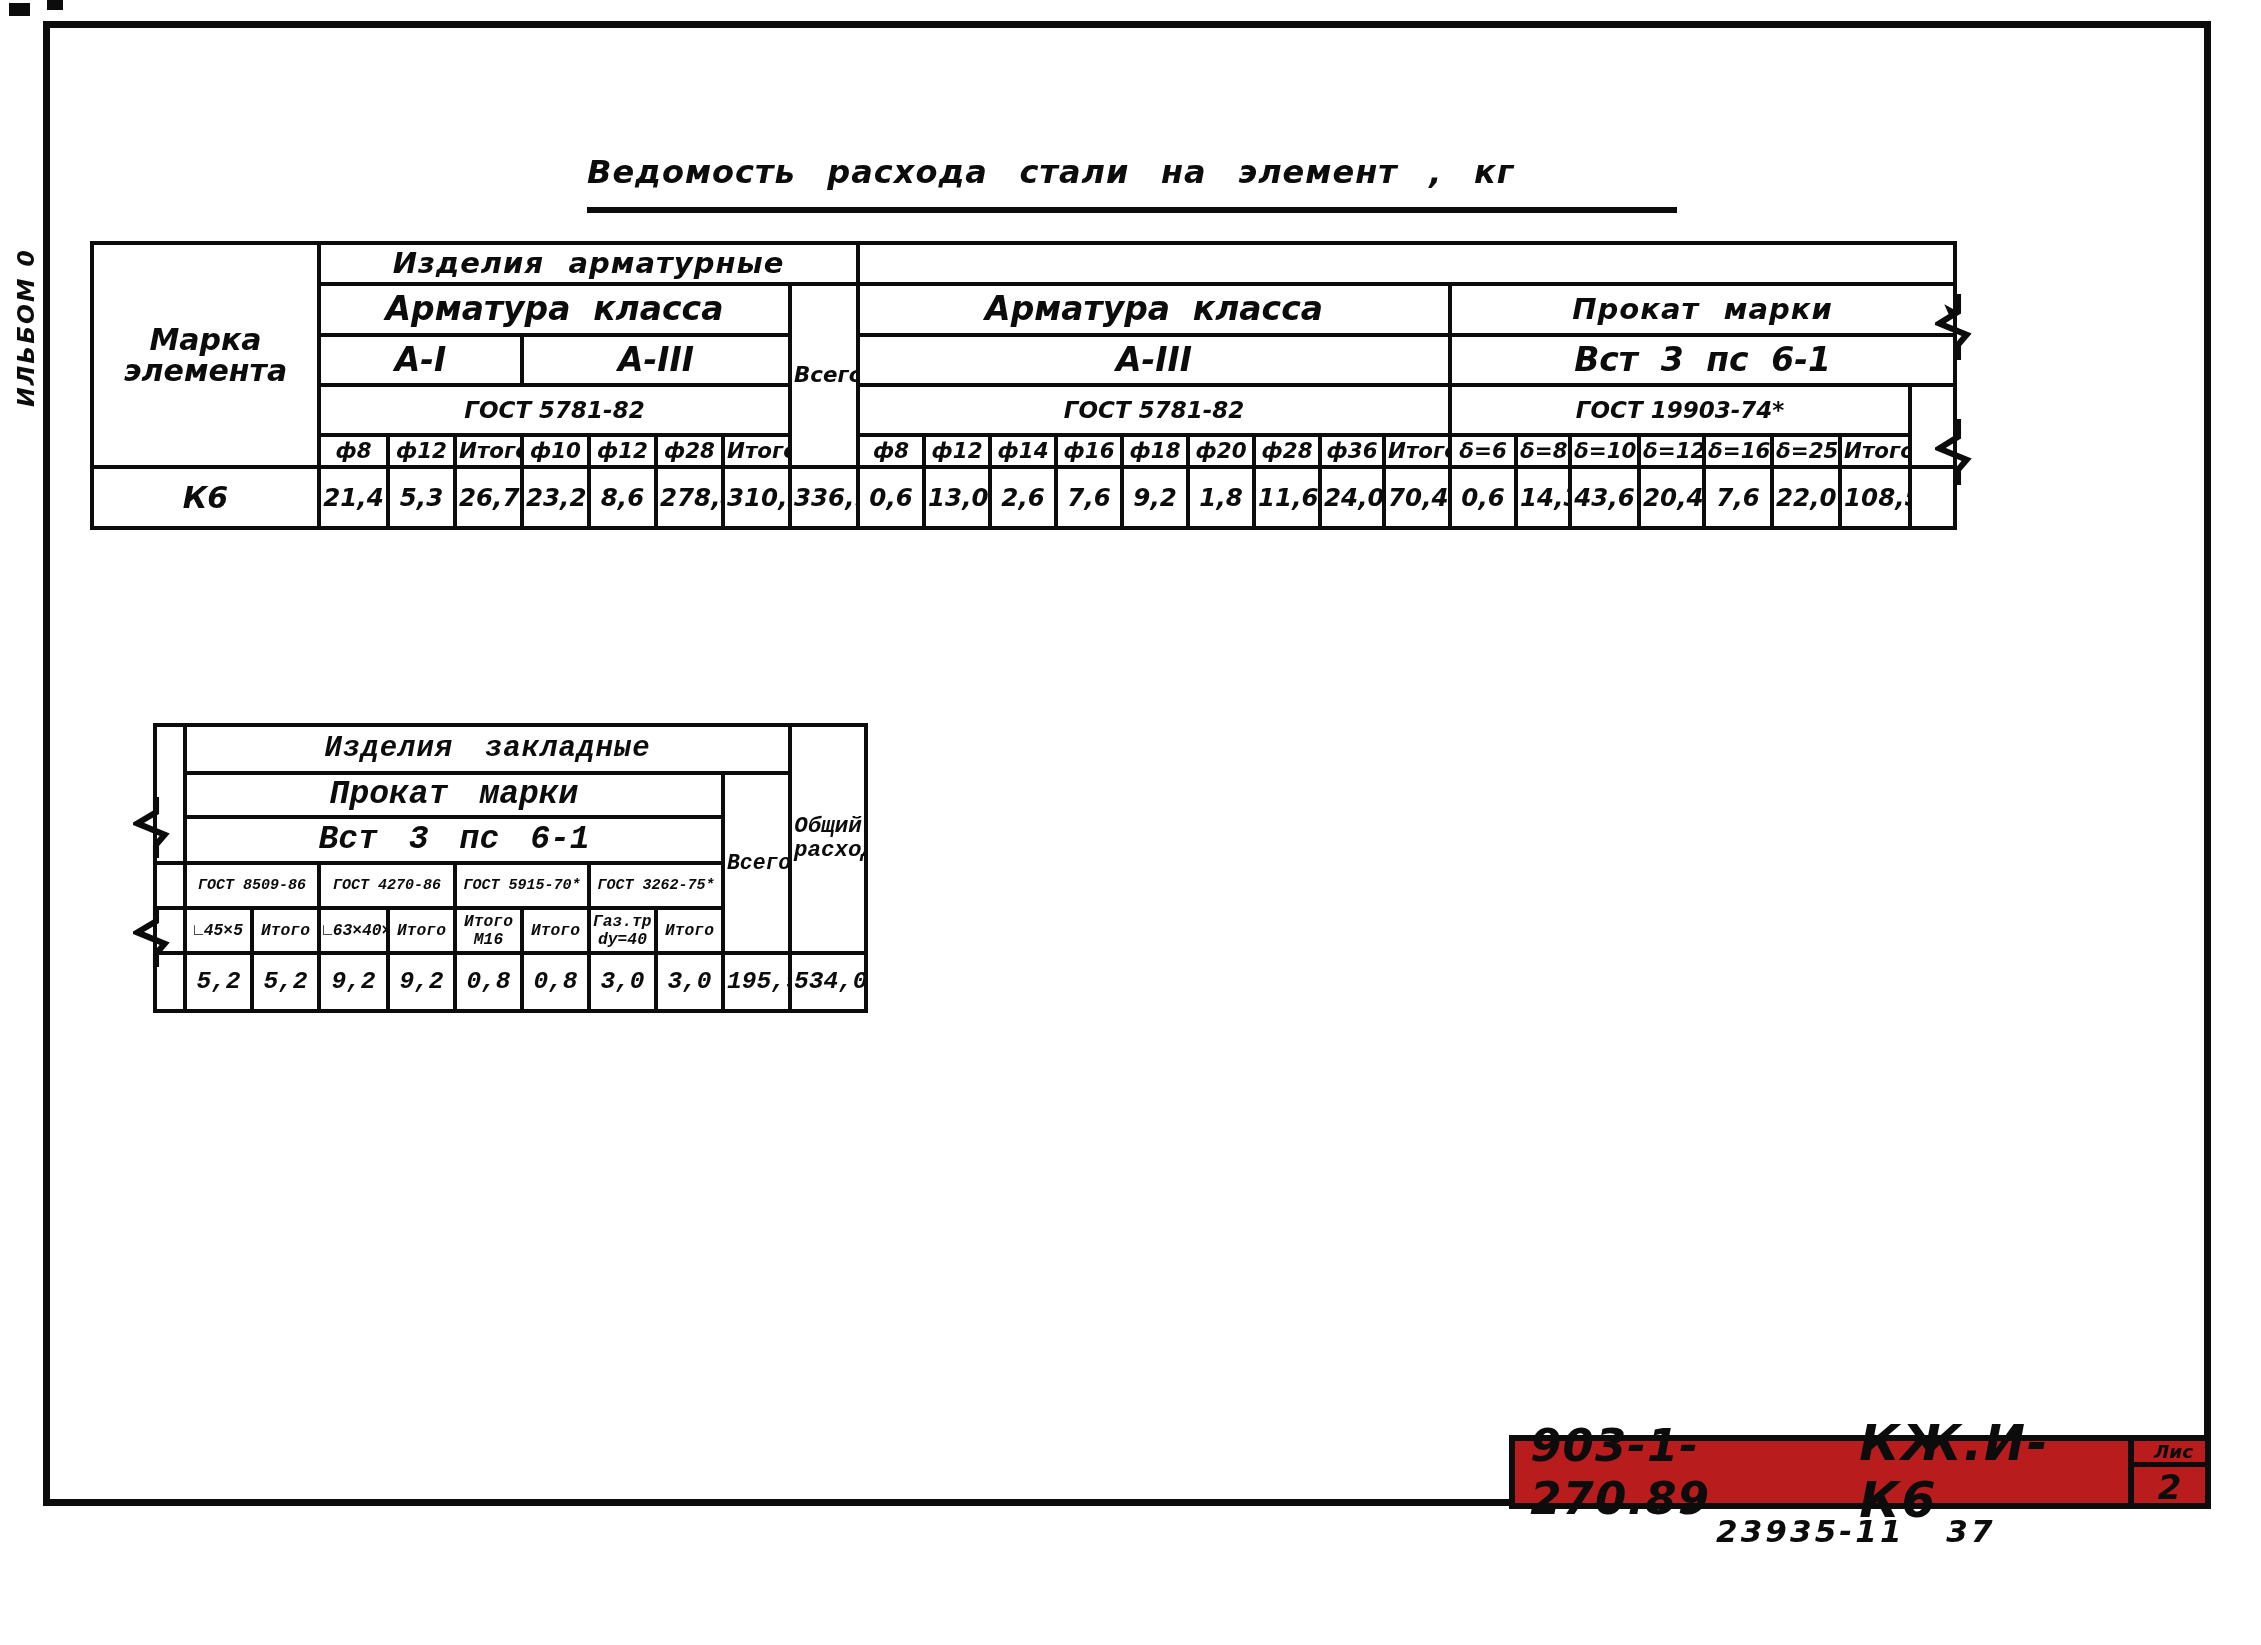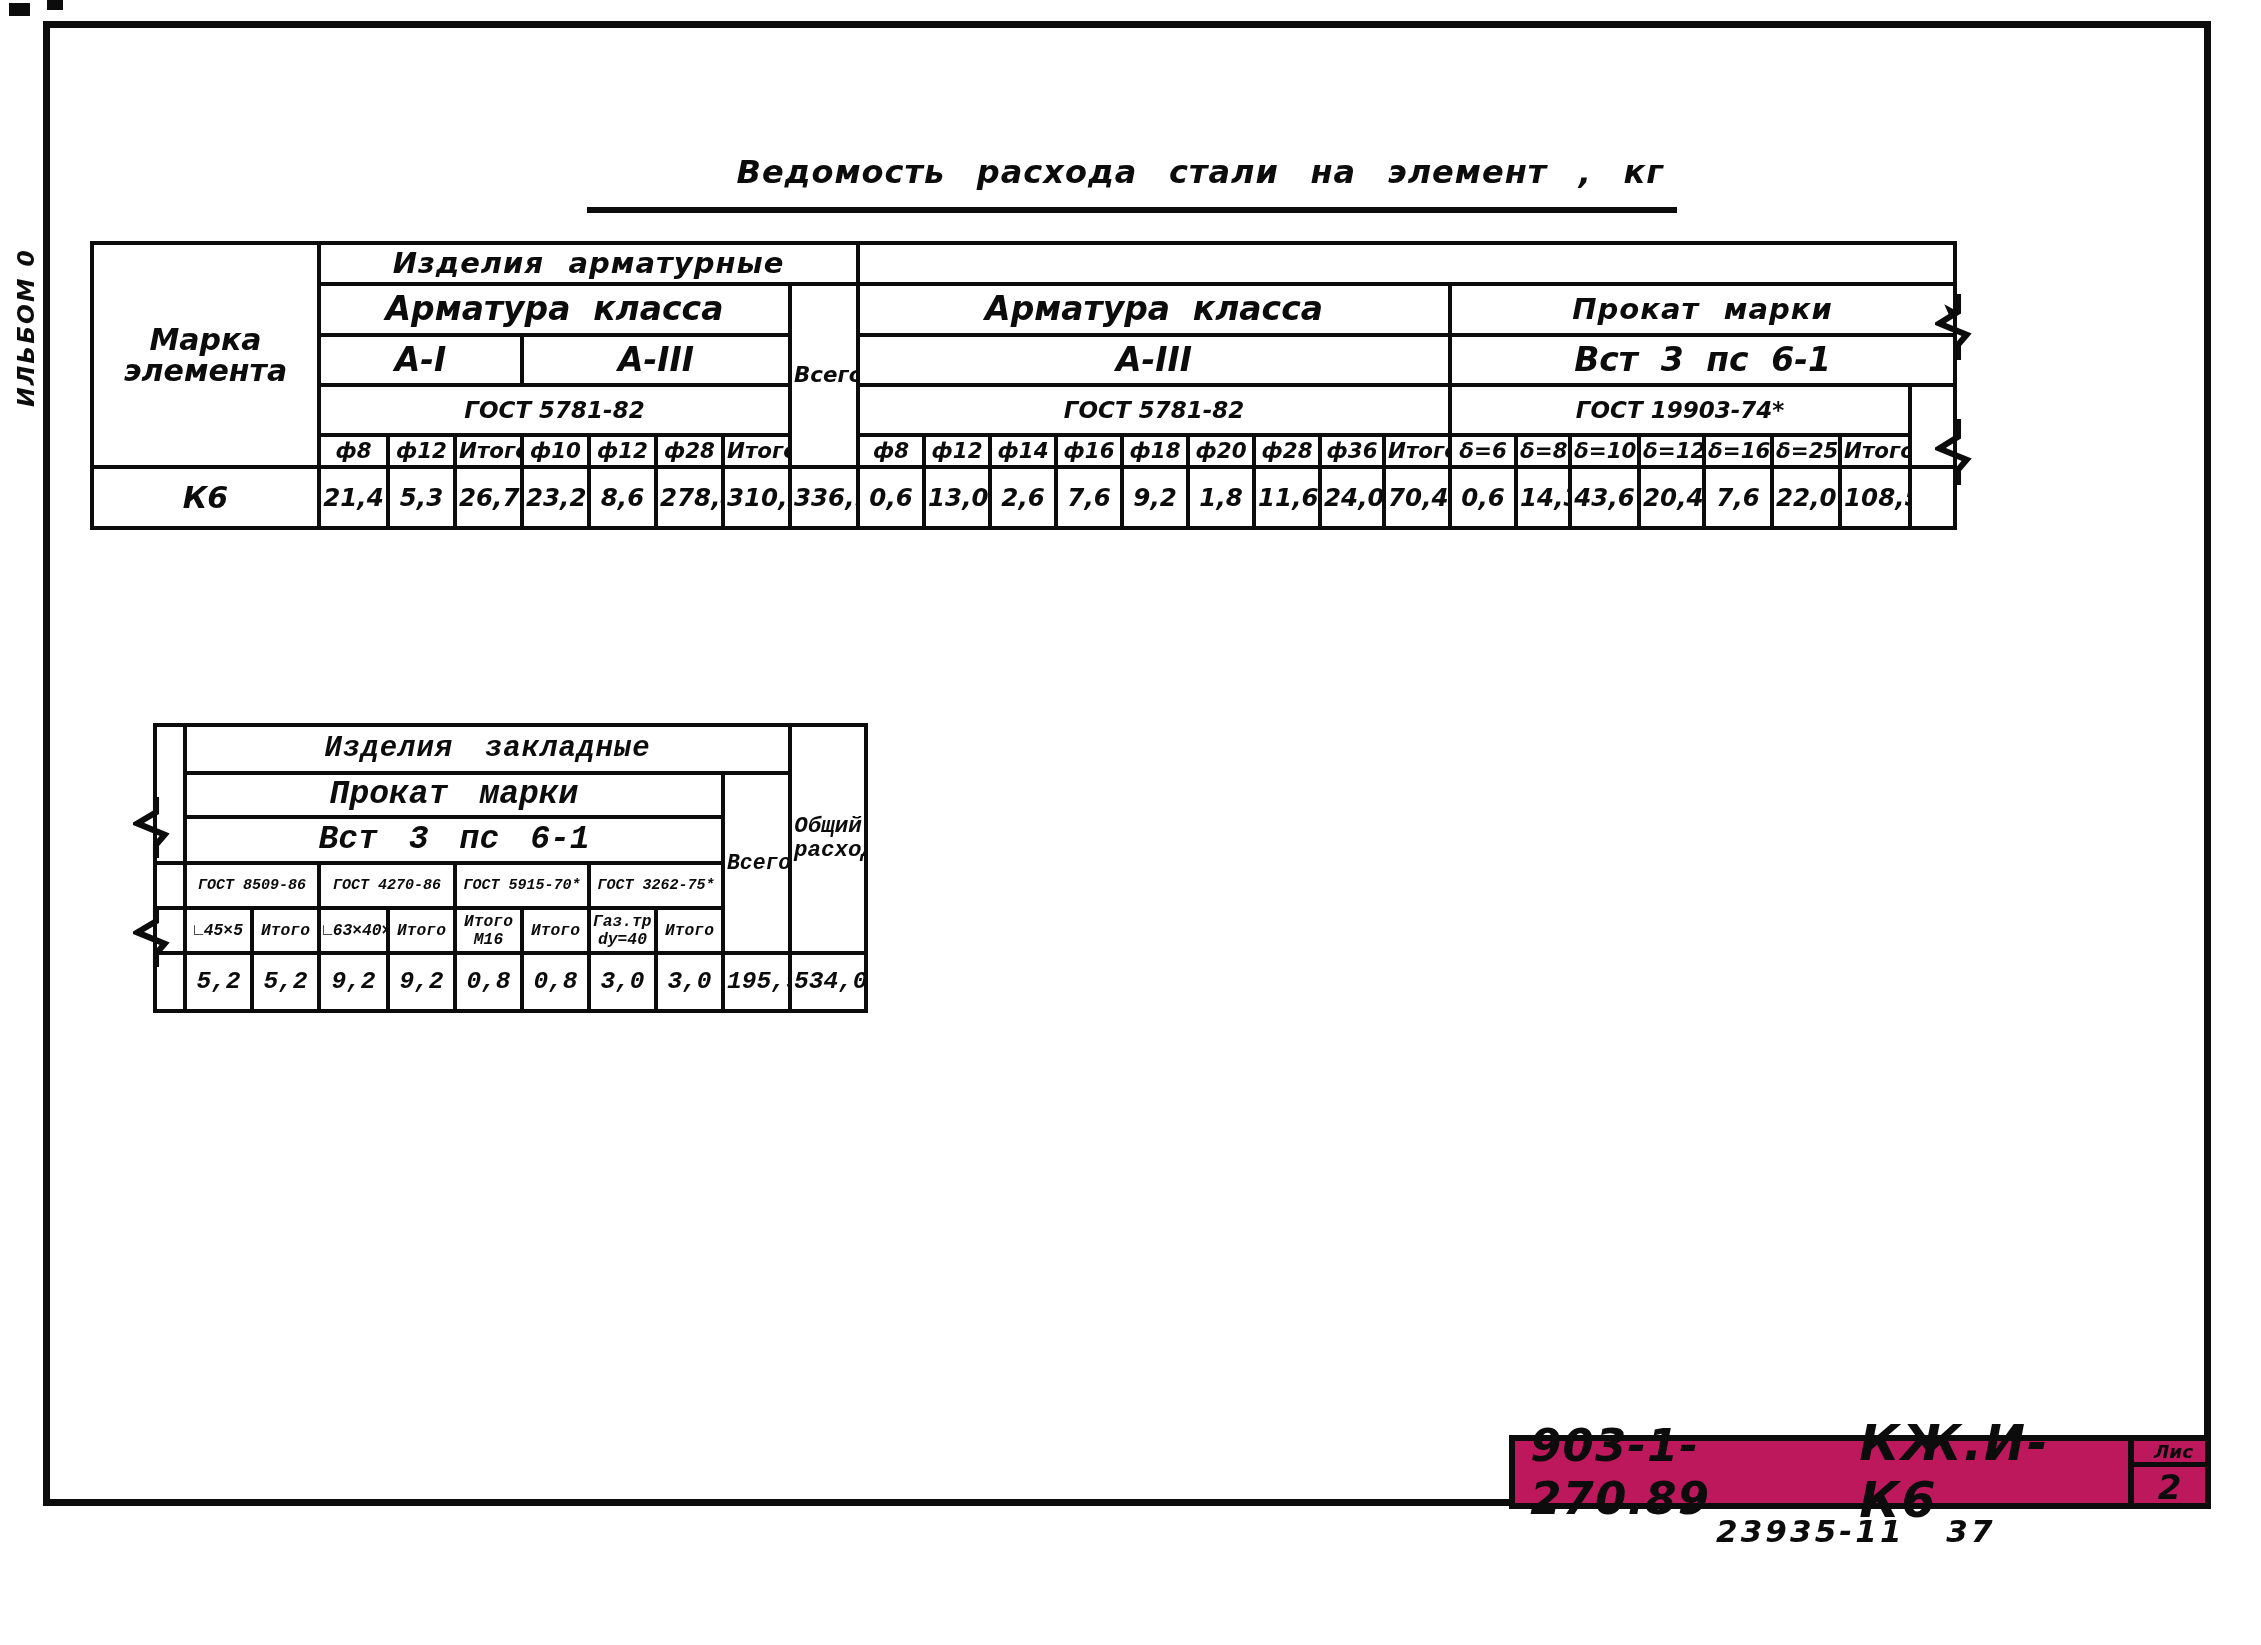--- a/index.html
+++ b/index.html
@@ -13,22 +13,22 @@
   }
   .frame{
     position:absolute;left:43px;top:21.4px;
     width:2168px;height:1485px;
     box-sizing:border-box;
     border:7.1px solid #0c0c0c;
   }
   .artifact{position:absolute;background:#0c0c0c;}
 
   .doc-title{
-    position:absolute;left:574px;top:153px;width:1090px;
-    text-align:right;
+    position:absolute;left:587px;top:153px;width:1090px;
+    text-align:left;
     font-size:32px;font-style:italic;font-weight:600;
     word-spacing:19.4px;letter-spacing:1px;
     white-space:nowrap;
   }
   .doc-title-underline{
     position:absolute;left:587px;top:207px;width:1090px;height:5.6px;
     background:#0c0c0c;
   }
 
   .side-label{
@@ -62,21 +62,21 @@
   td.fs-mark{font-size:30px;}
   td.fs-vsego{font-size:21.4px;}
   td.fs-gost2{font-size:15px;line-height:1.1;}
   td.fs-prof{font-size:16.3px;line-height:1.08;padding:0 1px;}
   td.fs-total{font-size:22.5px;line-height:1.15;}
   td.bottom{vertical-align:bottom;padding-bottom:3.1px;}
 
   .stamp{
     position:absolute;left:1509px;top:1435px;width:702px;height:74px;
     box-sizing:border-box;border:6.6px solid #0c0c0c;
-    display:flex;background:#be185d;
+    display:flex;background:#b91c1c;
   }
   .stamp-main{
     flex:1;display:flex;align-items:center;justify-content:space-around;
     padding:0 15.3px;
   }
   .stamp-code{font-size:45px;font-style:italic;font-weight:700;letter-spacing:1px;}
   .stamp-doc{font-size:49px;font-style:italic;font-weight:800;letter-spacing:2px;}
   .stamp-sheet{
     width:77px;border-left:6.1px solid #0c0c0c;
     display:flex;flex-direction:column;box-sizing:border-box;

